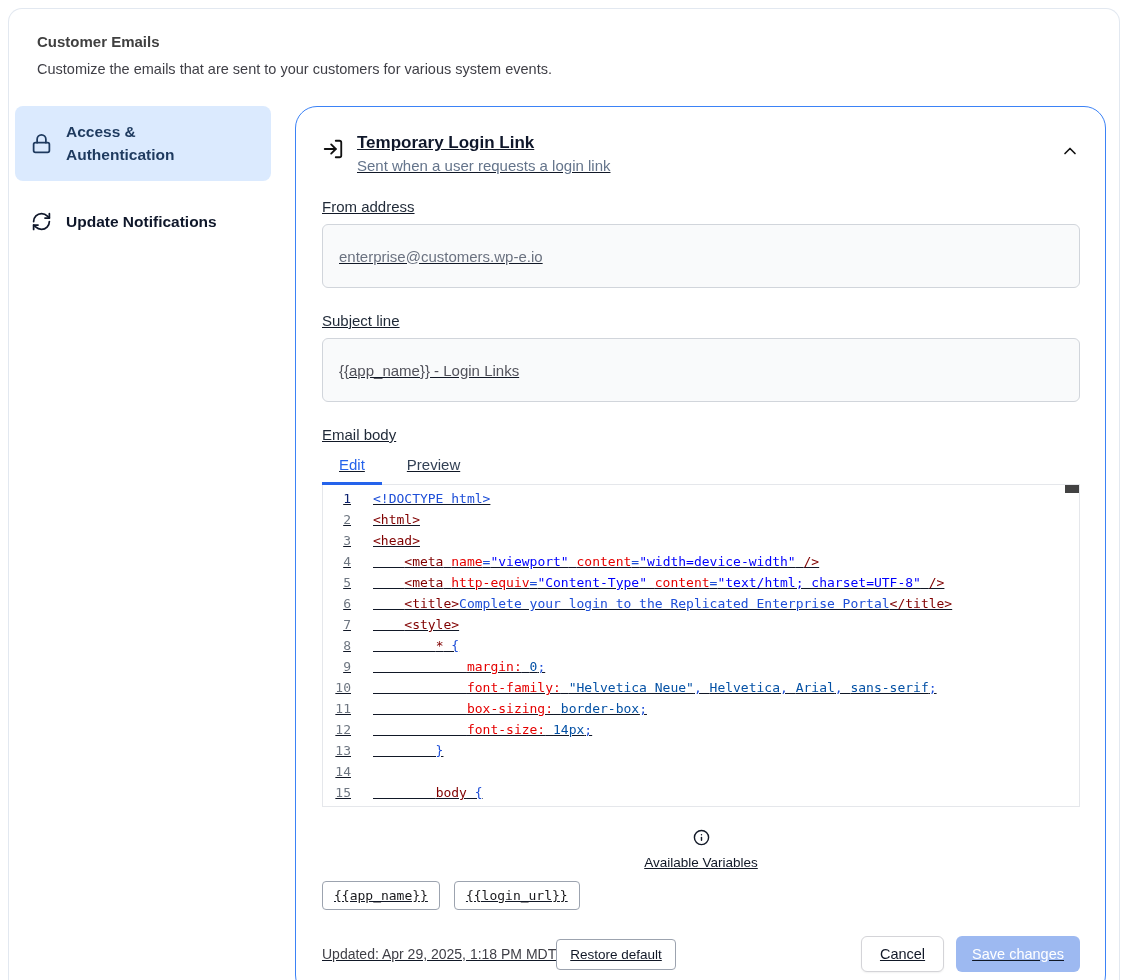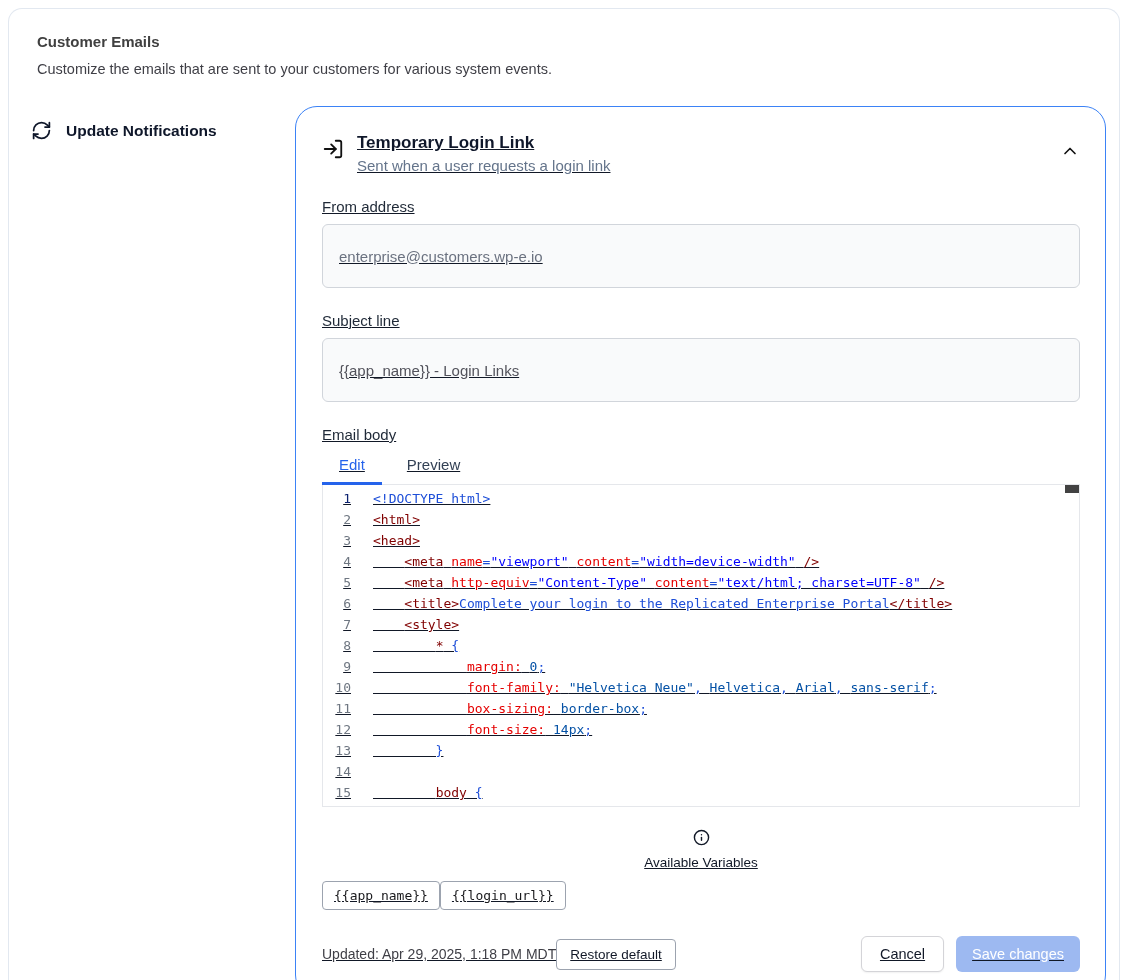--- a/index.html
+++ b/index.html
@@ -81,21 +81,21 @@
   .tk-v   { color: #0451a5; }
   .tk-sel { color: #800000; }
   .scrollbar { position: absolute; top: 0; right: 0; width: 14px; height: 100%; }
   .scroll-thumb { position: absolute; top: 0; right: 0; width: 14px; height: 8px; background: #424242; }
 
   
   .vars-row { display: flex; align-items: center; gap: 9px; margin-top: 22px; flex-direction: column; }
   .info-ic { width: 17px; height: 17px; color: #111827; flex: none; }
   .info-ic svg { width: 100%; height: 100%; }
   .vars-label { font-size: 13.5px; font-weight: 500; color: #111827; }
-  .chips { display: flex; margin-top: 11px; }
+  .chips { display: flex; gap: 14px; margin-top: 11px; }
   .chip {
     border: 1px solid #9ca3af; border-radius: 4px; background: #fff;
     padding: 6px 11px; font-family: "DejaVu Sans Mono", monospace;
     font-size: 13px; color: #18181b; cursor: pointer;
   }
 
   
   .panel-footer { display: flex; align-items: center; margin-top: 26px; }
   .updated { font-size: 14px; color: #3f3f46; }
   .btn { font-family: "Liberation Sans", sans-serif; cursor: pointer; }
@@ -117,20 +117,29 @@
 </head>
 <body>
 
 <div class="page-card">
   <h1 class="page-title">Customer Emails</h1>
   <p class="page-subtitle">Customize the emails that are sent to your customers for various system events.</p>
 
   <div class="content">
 
     <nav class="sidebar">
+      <div class="side-item active">
+        <span class="icon20">
+          <svg viewBox="0 0 24 24" fill="none" stroke="currentColor" stroke-width="2" stroke-linecap="round" stroke-linejoin="round">
+              <rect x="3" y="11" width="18" height="11" rx="2"></rect>
+              <path d="M7 11V7a5 5 0 0 1 10 0v4"></path>
+            </svg>
+        </span>
+        <span class="label">Access &amp; Authentication</span>
+      </div>
       <div class="side-item">
         <span class="icon20">
           <svg viewBox="0 0 24 24" fill="none" stroke="currentColor" stroke-width="2" stroke-linecap="round" stroke-linejoin="round">
               <path d="M3 12a9 9 0 0 1 9-9 9.75 9.75 0 0 1 6.74 2.74L21 8"></path>
               <path d="M21 3v5h-5"></path>
               <path d="M21 12a9 9 0 0 1-9 9 9.75 9.75 0 0 1-6.74-2.74L3 16"></path>
               <path d="M8 16H3v5"></path>
             </svg>
         </span>
         <span class="label">Update Notifications</span>

